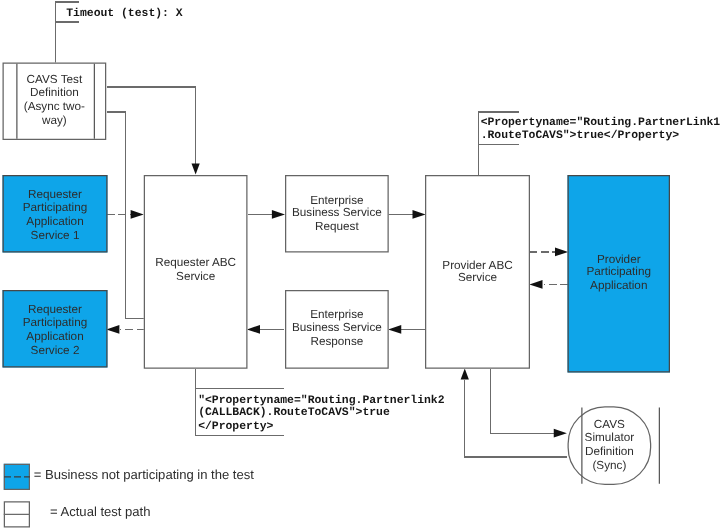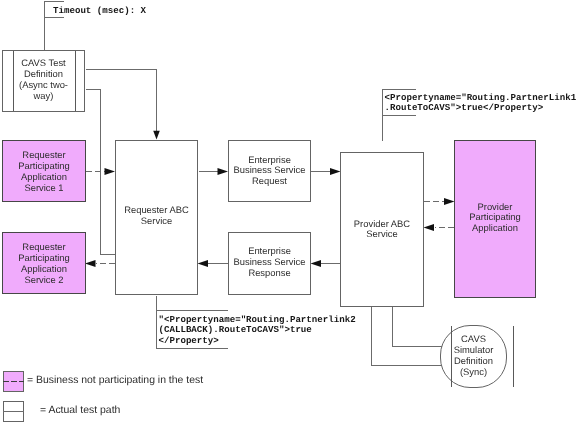--- a/index.html
+++ b/index.html
@@ -8,21 +8,21 @@
        font-family:"Liberation Sans",sans-serif;color:#231f20;
        -webkit-font-smoothing:antialiased;
        text-rendering:geometricPrecision;}
   #canvas{position:relative;width:576px;height:424px;}
   svg#wires{position:absolute;left:0;top:0;width:576px;height:424px;}
   .node{position:absolute;box-sizing:border-box;border:1px solid #646464;
         display:flex;align-items:center;justify-content:center;text-align:center;}
   .node .lbl{position:absolute;left:-1px;right:-1px;font-size:9.4px;line-height:10.9px;
              color:#2d2d2d;white-space:pre;text-align:center;}
   .node .vr{position:absolute;top:0;bottom:0;width:0;border-left:1px solid #595959;}
-  .gray{background:#f0abfc;border-color:#474747;}
+  .gray{background:#0ea5e9;border-color:#474747;}
   .white{background:#ffffff;}
   .note{position:absolute;font-family:"Liberation Mono",monospace;font-size:9.15px;
         line-height:10.5px;color:#151515;white-space:pre;font-weight:700;}
   .legend-txt{position:absolute;font-size:10.45px;line-height:12px;color:#2d2d2d;}
   .sw{position:absolute;box-sizing:border-box;border:1px solid #646464;}
   .swline{position:absolute;left:-1px;right:-1px;top:9px;height:0;}
   .swline.dash{background:repeating-linear-gradient(to right,#3c3c3c 0 6px,transparent 6px 8px);height:1px;}
   .swline.solid{border-top:1px solid #6b6b6b;}
 </style>
 </head>
@@ -114,41 +114,41 @@
 Business Service
 Request</div>
   </div>
 
   <div class="node white" style="left:228px;top:232px;width:83px;height:63px;">
     <div class="lbl" style="top:13px;">Enterprise
 Business Service
 Response</div>
   </div>
 
-  <div class="node white" style="left:340px;top:152px;width:84px;height:155px;">
+  <div class="node white" style="left:340px;top:140px;width:84px;height:155px;">
     <div class="lbl" style="top:65.5px;">Provider ABC
 Service</div>
   </div>
 
   <div class="node gray" style="left:454px;top:140px;width:82px;height:158px;">
     <div class="lbl" style="top:60.5px;">Provider
 Participating
 Application</div>
   </div>
 
-  <div class="node white" style="left:440px;top:325px;width:67px;height:63px;border-radius:30px;">
+  <div class="node white" style="left:454px;top:325px;width:67px;height:63px;border-radius:30px;">
     <div class="vr" style="left:10px;"></div>
     <div class="vr" style="left:72px;"></div>
     <div class="lbl" style="top:8px;">CAVS
 Simulator
 Definition
 (Sync)</div>
   </div>
 
-  <div class="note" style="left:53px;top:5.5px;">Timeout (msec): X</div>
+  <div class="note" style="left:53px;top:5.5px;">Timeout (test): X</div>
 
   <div class="note" style="left:384.5px;top:92.5px;">&lt;Propertyname="Routing.PartnerLink1
 .RouteToCAVS"&gt;true&lt;/Property&gt;</div>
 
   <div class="note" style="left:158.5px;top:314.5px;">"&lt;Propertyname="Routing.Partnerlink2
 (CALLBACK).RouteToCAVS"&gt;true
 &lt;/Property&gt;</div>
 
   <div class="sw gray" style="left:3px;top:371px;width:21px;height:21px;">
     <div class="swline dash"></div>

